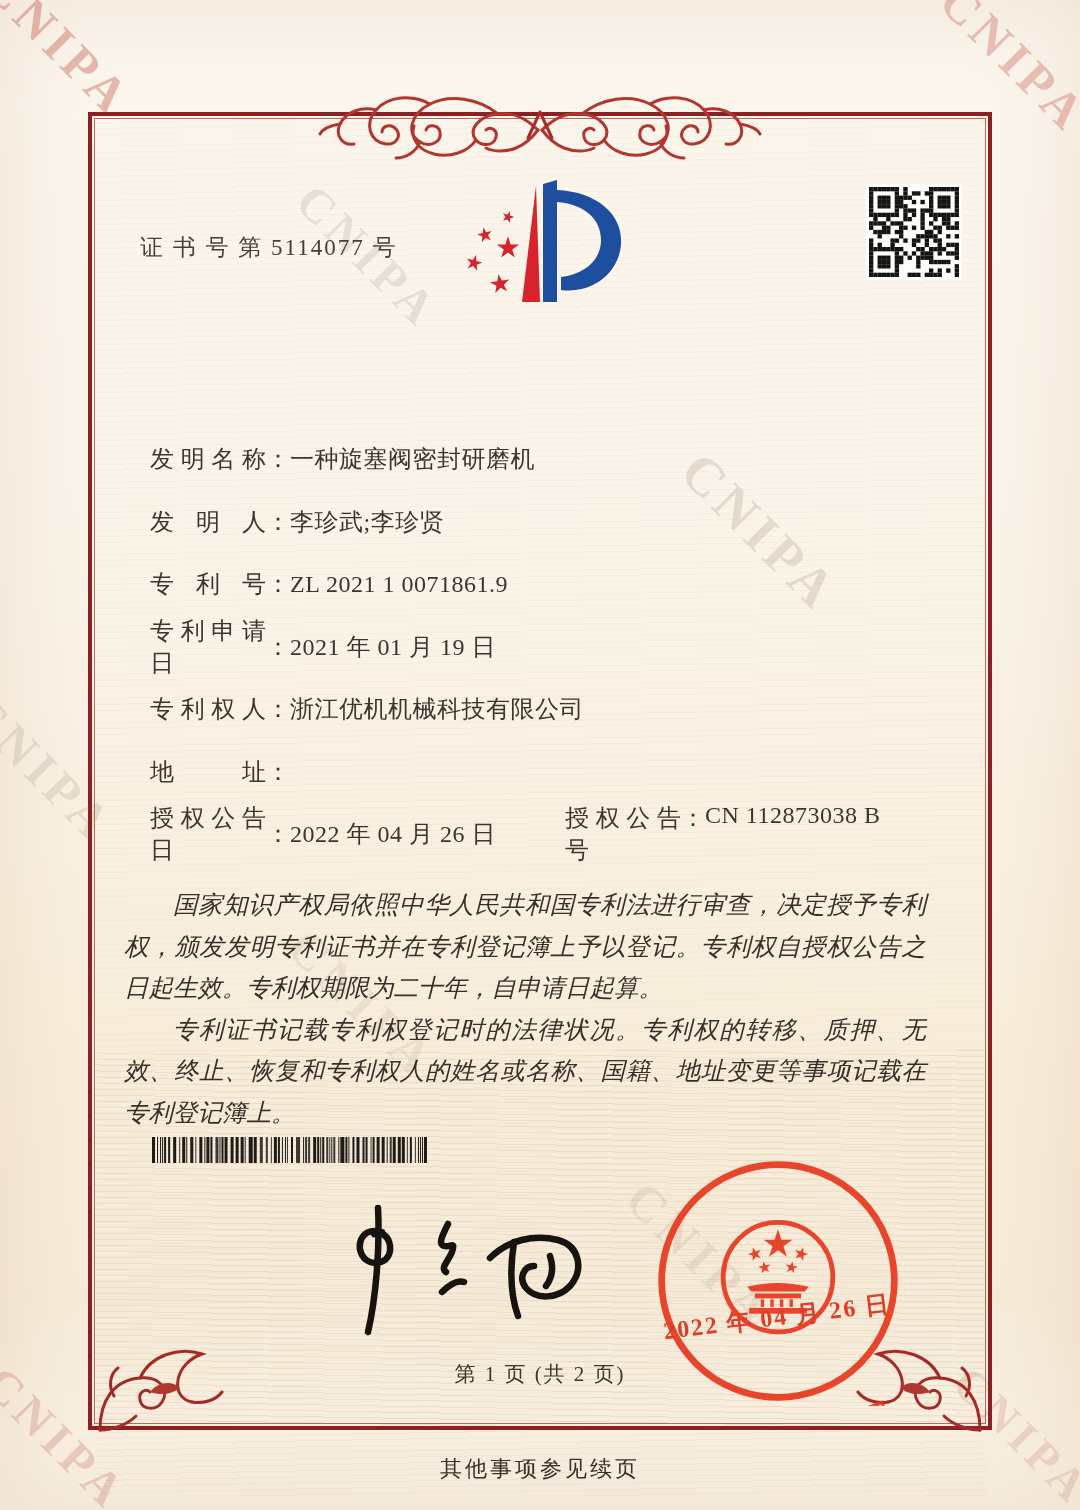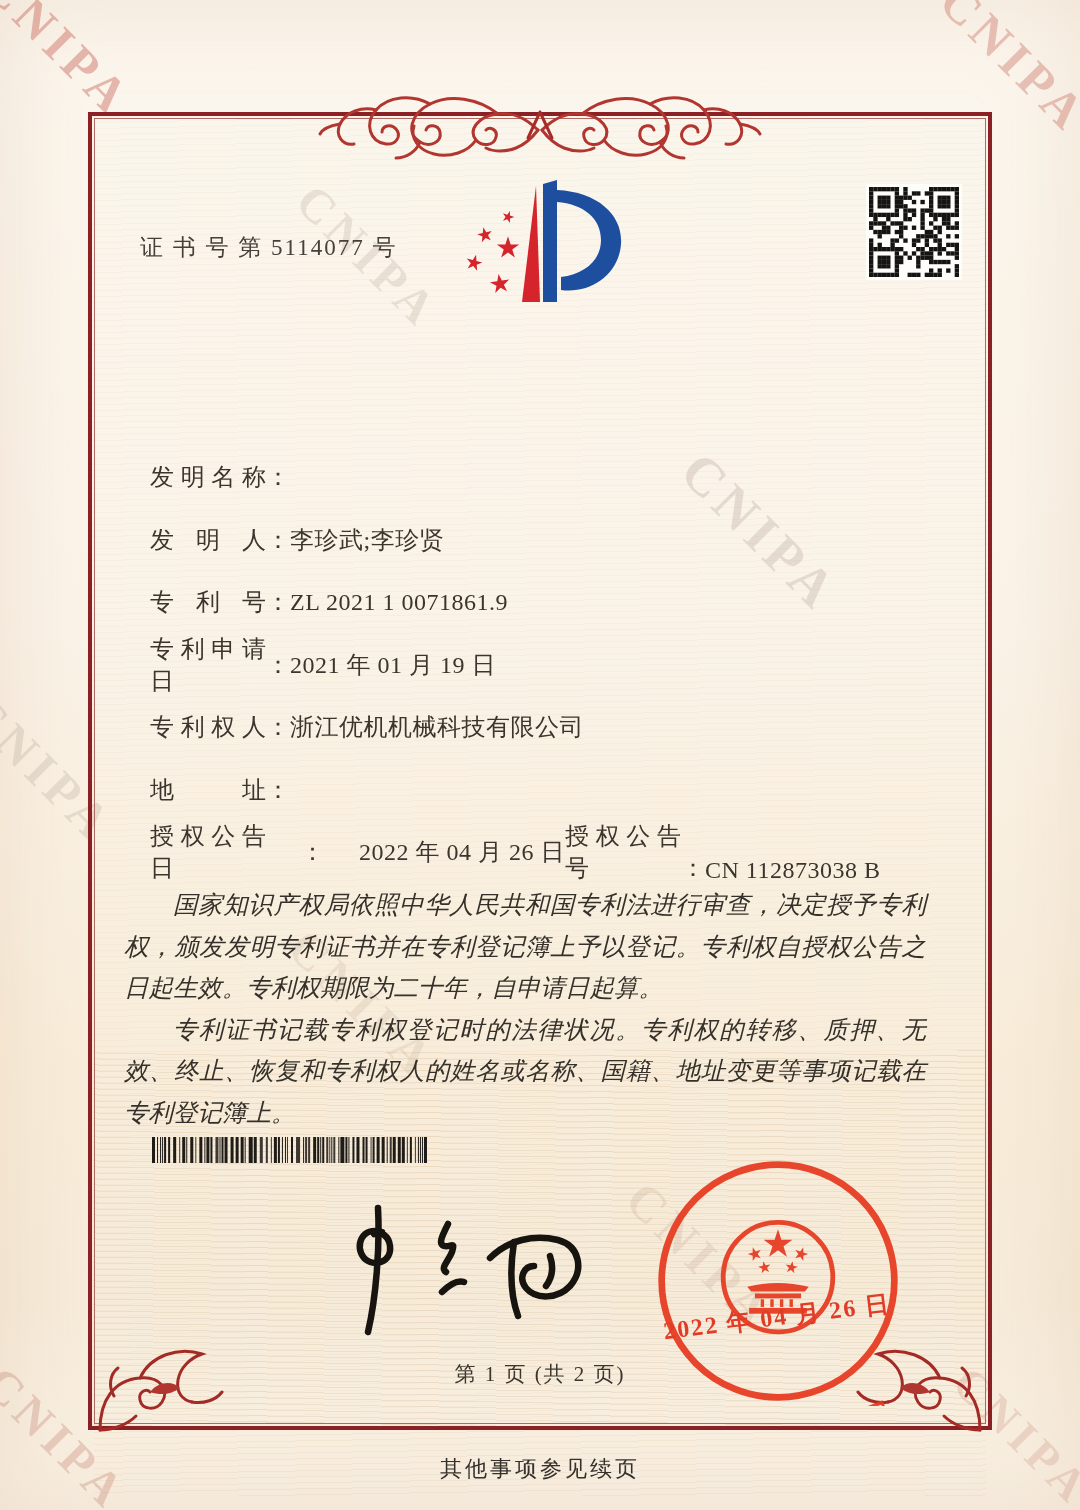--- a/index.html
+++ b/index.html
@@ -50,28 +50,28 @@
   .logo { position:absolute; left:452px; top:176px; width:205px; height:142px; z-index:4; }
   .qr { position:absolute; left:866px; top:184px; width:96px; height:96px; z-index:4;
         background:#fdfdfa; padding:3px; }
   .qr svg { width:100%; height:100%; display:block; }
 
   .title { position:absolute; left:0; top:322px; width:100%; z-index:4;
            text-align:center; font-size:54px; font-weight:700; color:#23201c;
            letter-spacing:26px; text-indent:26px; }
 
   
-  .fields { position:absolute; left:150px; top:446px; width:800px; z-index:4;
+  .fields { position:absolute; left:150px; top:428px; width:800px; z-index:4;
             font-size:24px; color:#3b352d; }
   .frow { height:62.5px; display:flex; align-items:center; }
   .flabel { display:inline-block; width:116px; text-align:justify; text-align-last:justify; }
   .fcolon { display:inline-block; width:24px; }
   .fvalue { letter-spacing:.5px; white-space:nowrap; }
-  .pair1 { display:flex; align-items:center; width:415px;justify-content:space-between; }
-  .pair2 { display:flex; align-items:flex-end; }
+  .pair1 { display:flex; align-items:center; width:415px; }
+  .pair2 { display:flex; align-items:flex-start; }
 
   
   .paras { position:absolute; left:124px; width:802px; top:884px; z-index:4;
            font-size:24.5px; line-height:41.5px; color:#35302a; text-align:justify;font-style:italic; }
   .paras p { text-indent:2em; }
 
   
   .barcode { position:absolute; left:152px; top:1137px; width:278px; height:26px; z-index:4; }
   .barcode svg { width:100%; height:100%; display:block; }
 
@@ -406,20 +406,21 @@
           <rect x="85.71" y="85.71" width="4.34" height="4.34"></rect>
         </g>
       </svg>
   </div>
 
 
   <div class="fields">
     <div class="frow">
       <span class="flabel">发明名称</span>
         <span class="fcolon">：</span>
+        <span class="fvalue">一种旋塞阀密封研磨机</span>
     </div>
     <div class="frow">
       <span class="flabel">发明人</span>
         <span class="fcolon">：</span>
         <span class="fvalue">李珍武;李珍贤</span>
     </div>
     <div class="frow">
       <span class="flabel">专利号</span>
         <span class="fcolon">：</span>
         <span class="fvalue">ZL 2021 1 0071861.9</span>

